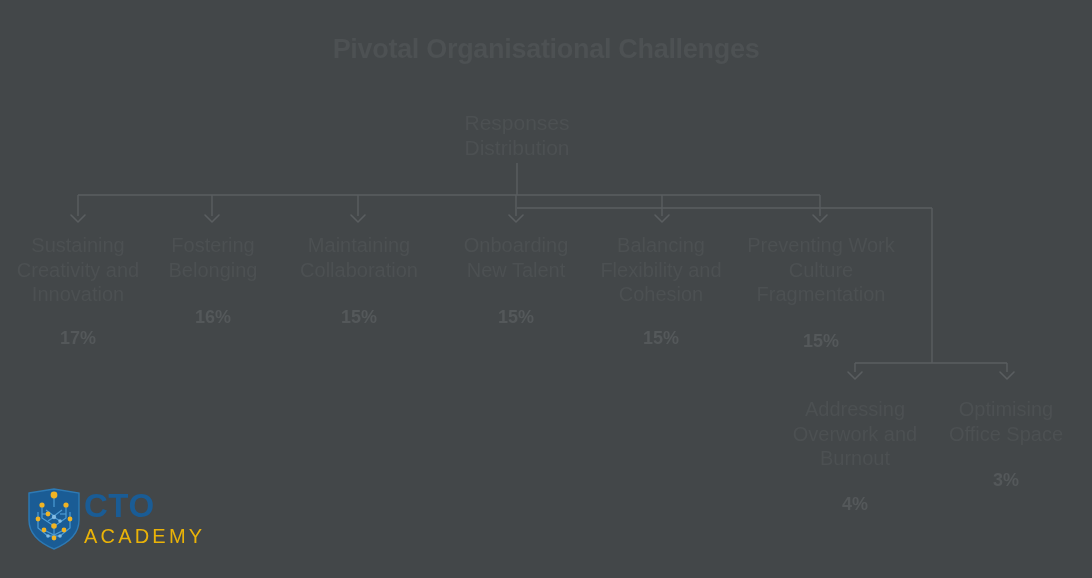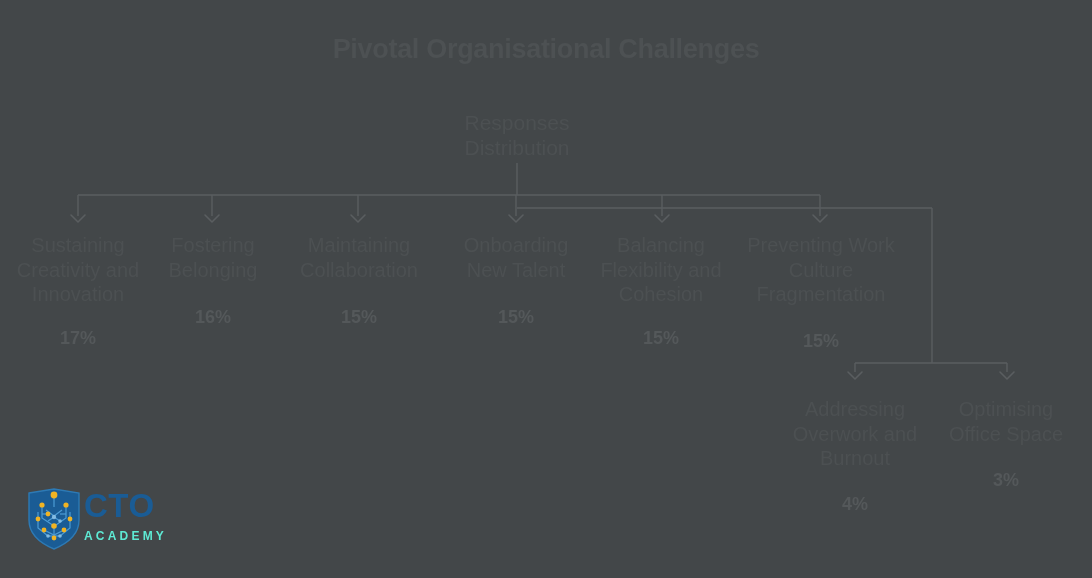--- a/index.html
+++ b/index.html
@@ -111,23 +111,23 @@
   .logo-cto {
     display: block;
     font-size: 33px;
     font-weight: bold;
     color: #1a5c95;
     letter-spacing: 0.5px;
     line-height: 36px;
   }
   .logo-academy {
     display: block;
-    font-size: 12px;
-    font-weight: bold;
-    color: #5eead4;
+    font-size: 20px;
+    font-weight: normal;
+    color: #eab308;
     letter-spacing: 3.2px;
     line-height: 20px;
     margin-top: 2px;
   }
 </style>
 </head>
 <body>
 
 <div id="stage">
 

